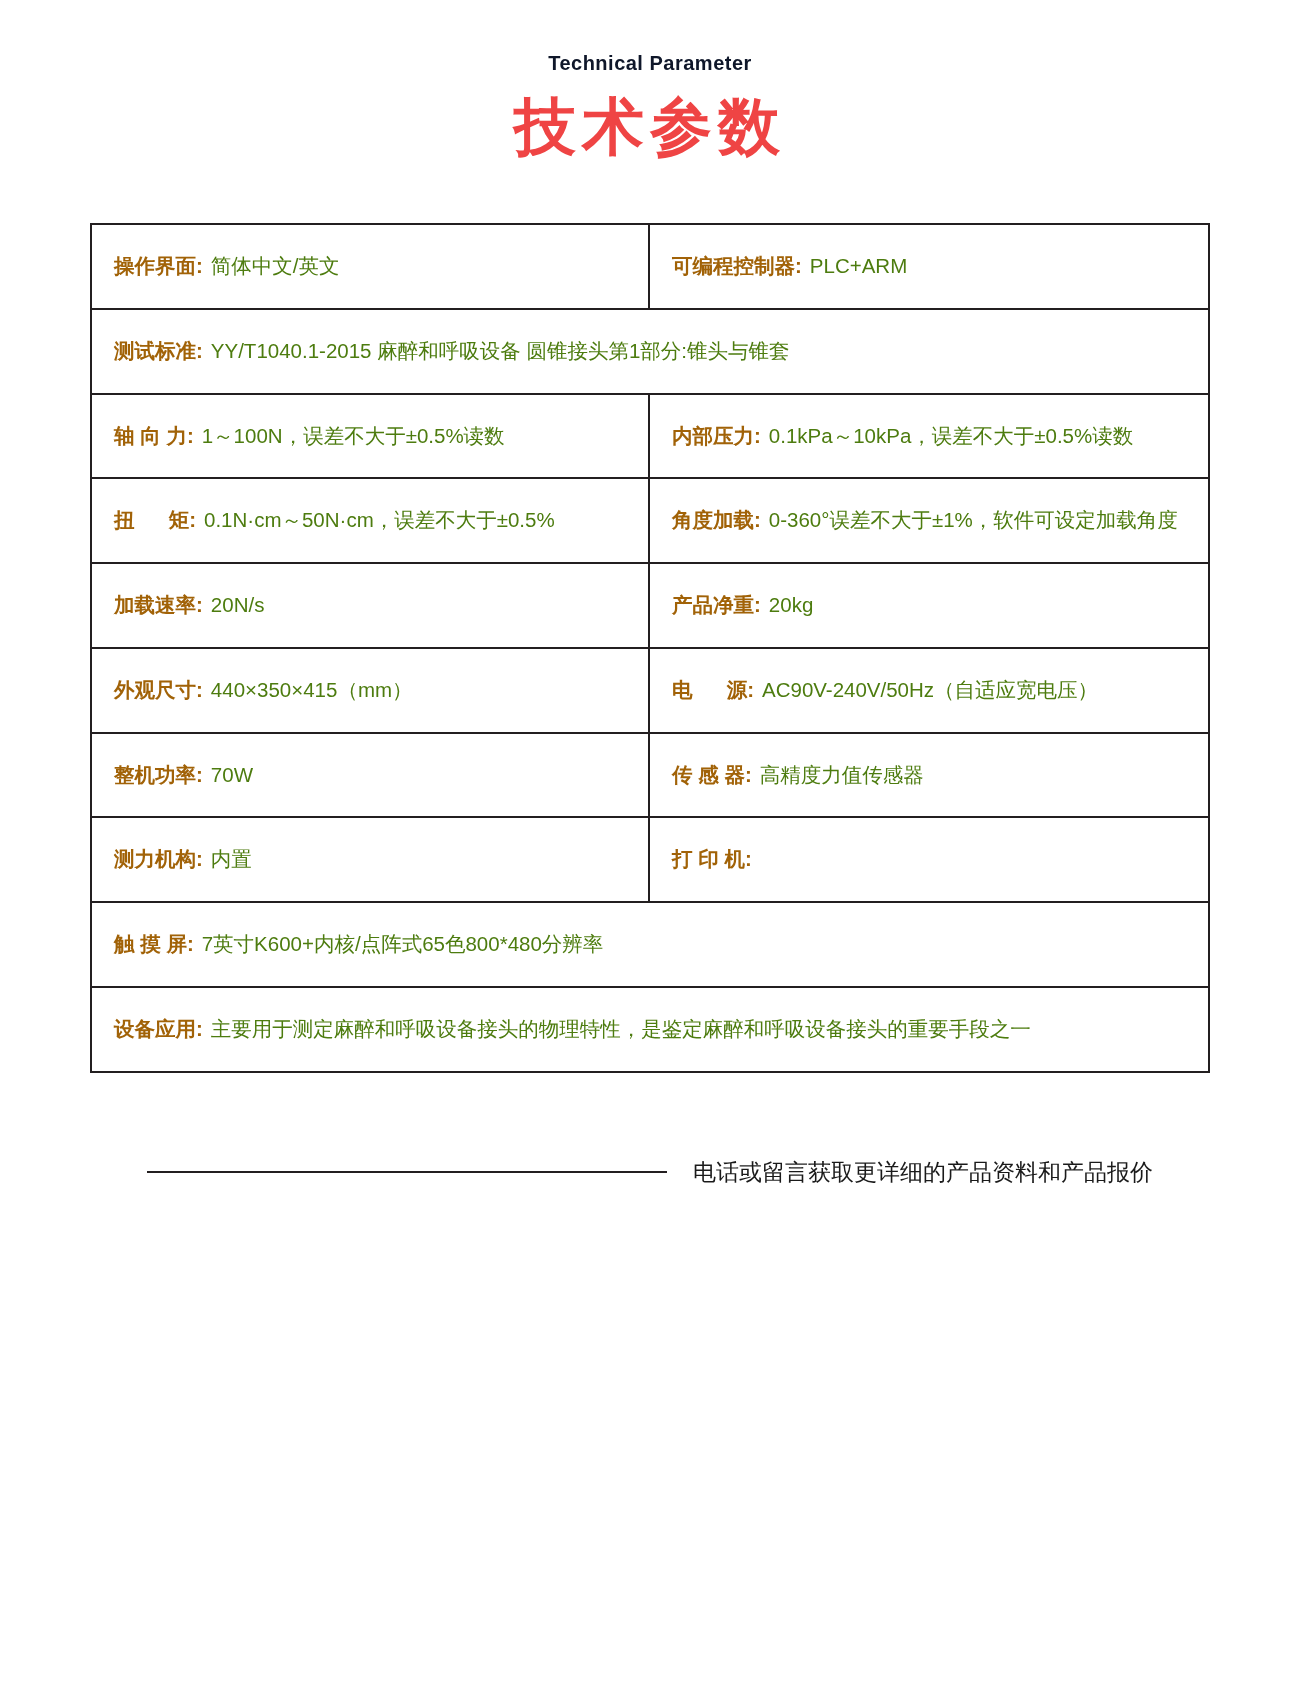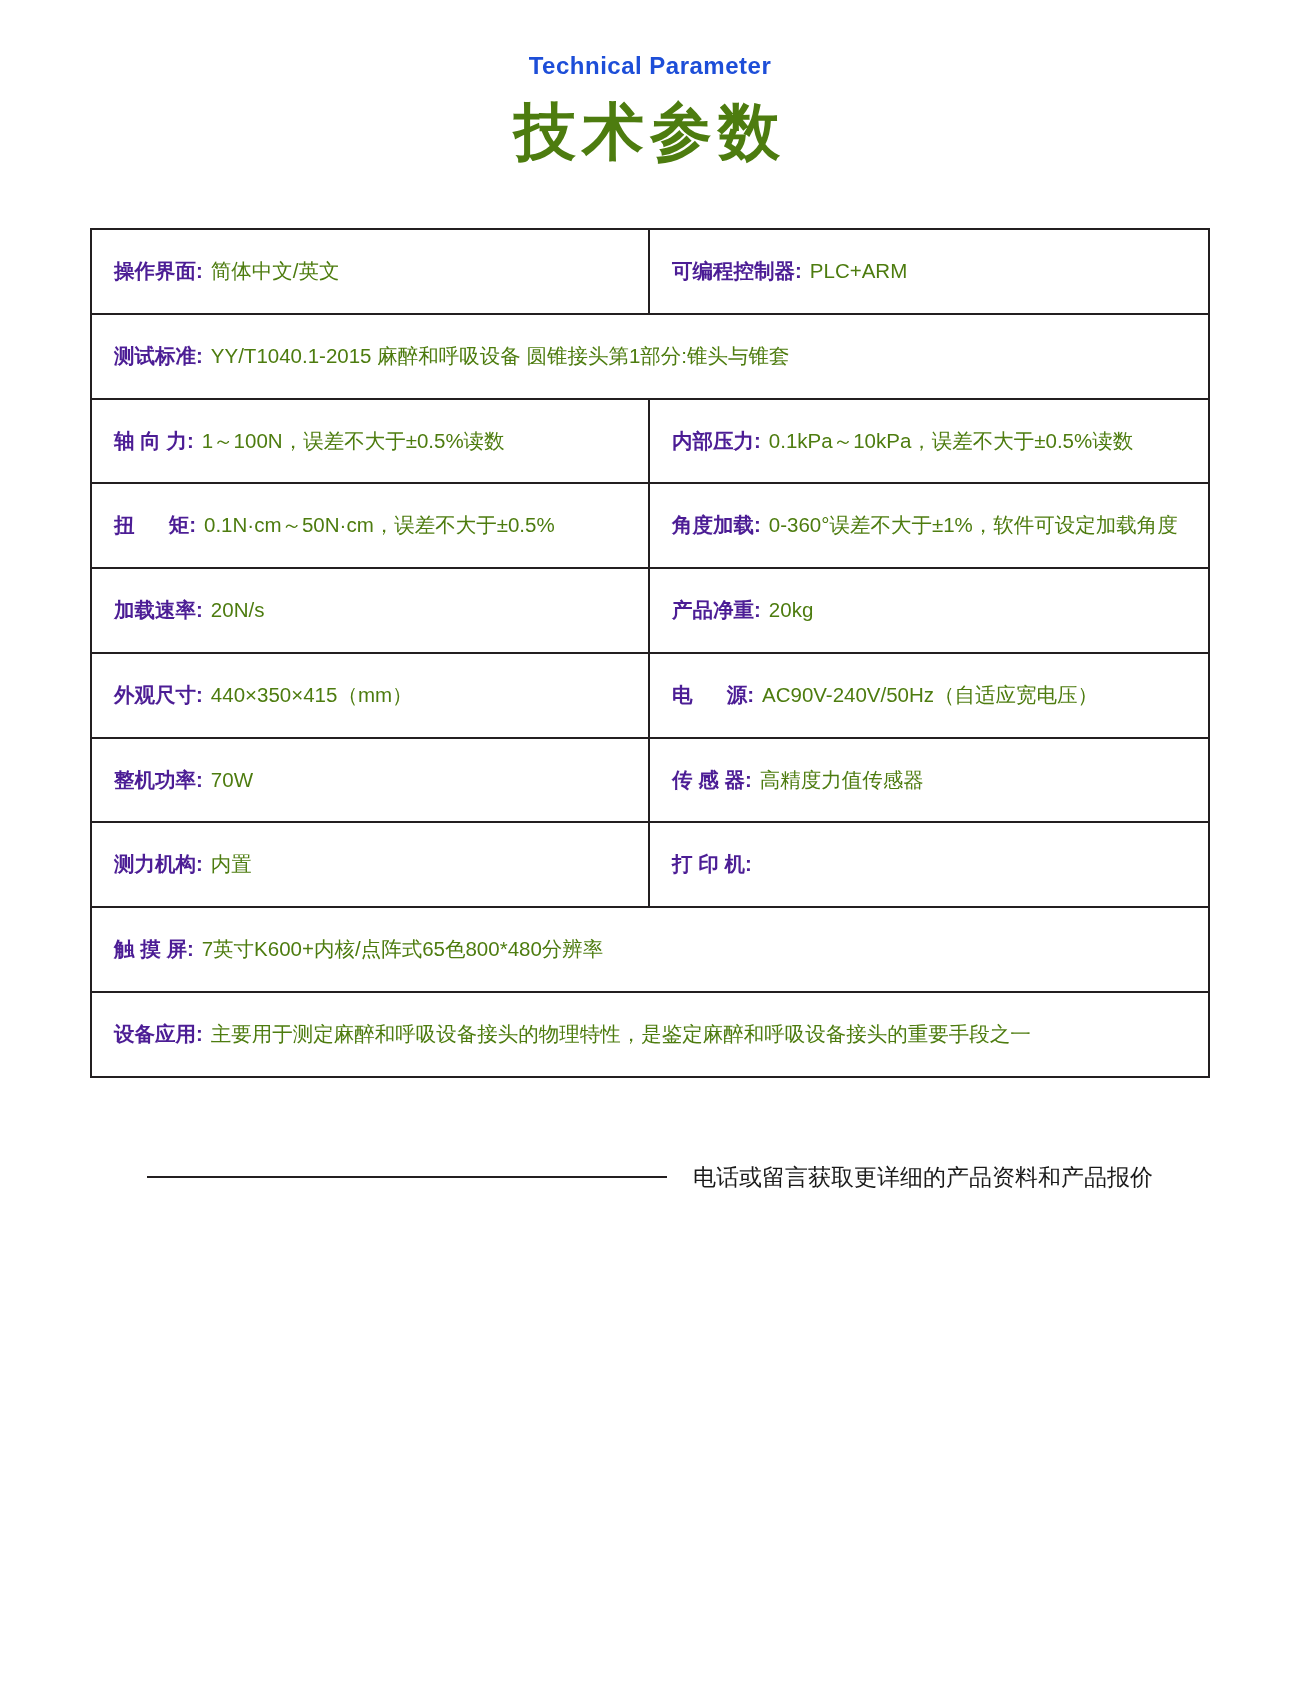--- a/index.html
+++ b/index.html
@@ -20,30 +20,30 @@
     height: 1684px;
     box-sizing: border-box;
     padding: 0;
     position: relative;
   }
   .header {
     text-align: center;
     padding-top: 52px;
   }
   .eyebrow {
-    font-size: 24px;
+    font-size: 20px;
     letter-spacing: 0.5px;
-    color: #1d4ed8;
+    color: #0f172a;
     font-weight: 600;
   }
   .title {
     margin-top: 18px;
     font-size: 62px;
     font-weight: 700;
-    color: #4d7c0f;
+    color: #ef4444;
     letter-spacing: 6px;
     line-height: 1.1;
   }
 
   .table-wrap {
     margin: 62px 90px 0 90px;
     border: 2px solid #231f20;
     box-sizing: border-box;
   }
   .row {
@@ -65,21 +65,21 @@
   .cell.half {
     width: 50%;
   }
   .cell.half.left {
     border-right: 2px solid #231f20;
   }
   .cell.full {
     width: 100%;
   }
   .label {
-    color: #4c1d95;
+    color: #a16207;
     font-weight: 700;
     white-space: pre;
     flex: 0 0 auto;
     margin-right: 8px;
   }
   .value {
     color: #4d7c0f;
     font-weight: 400;
     flex: 1 1 auto;
   }

